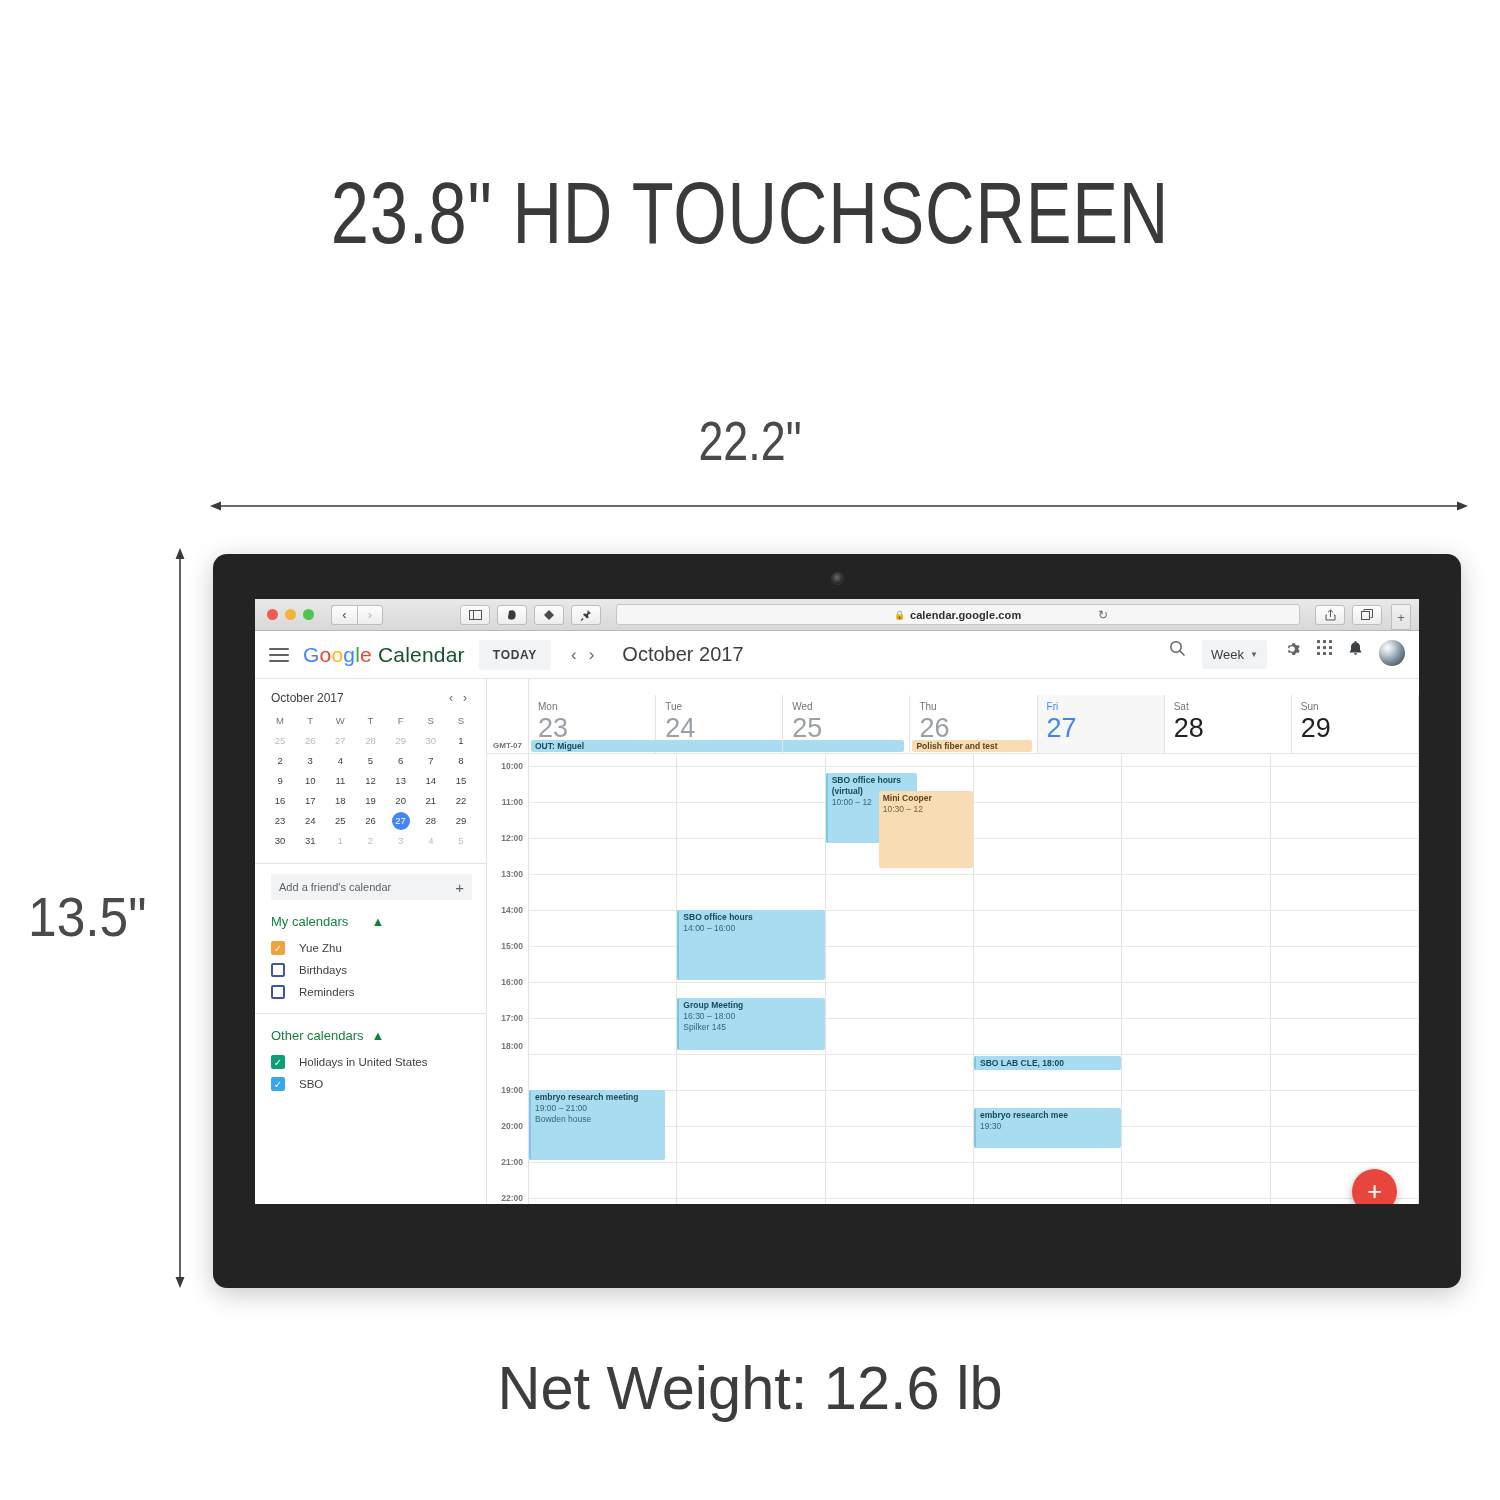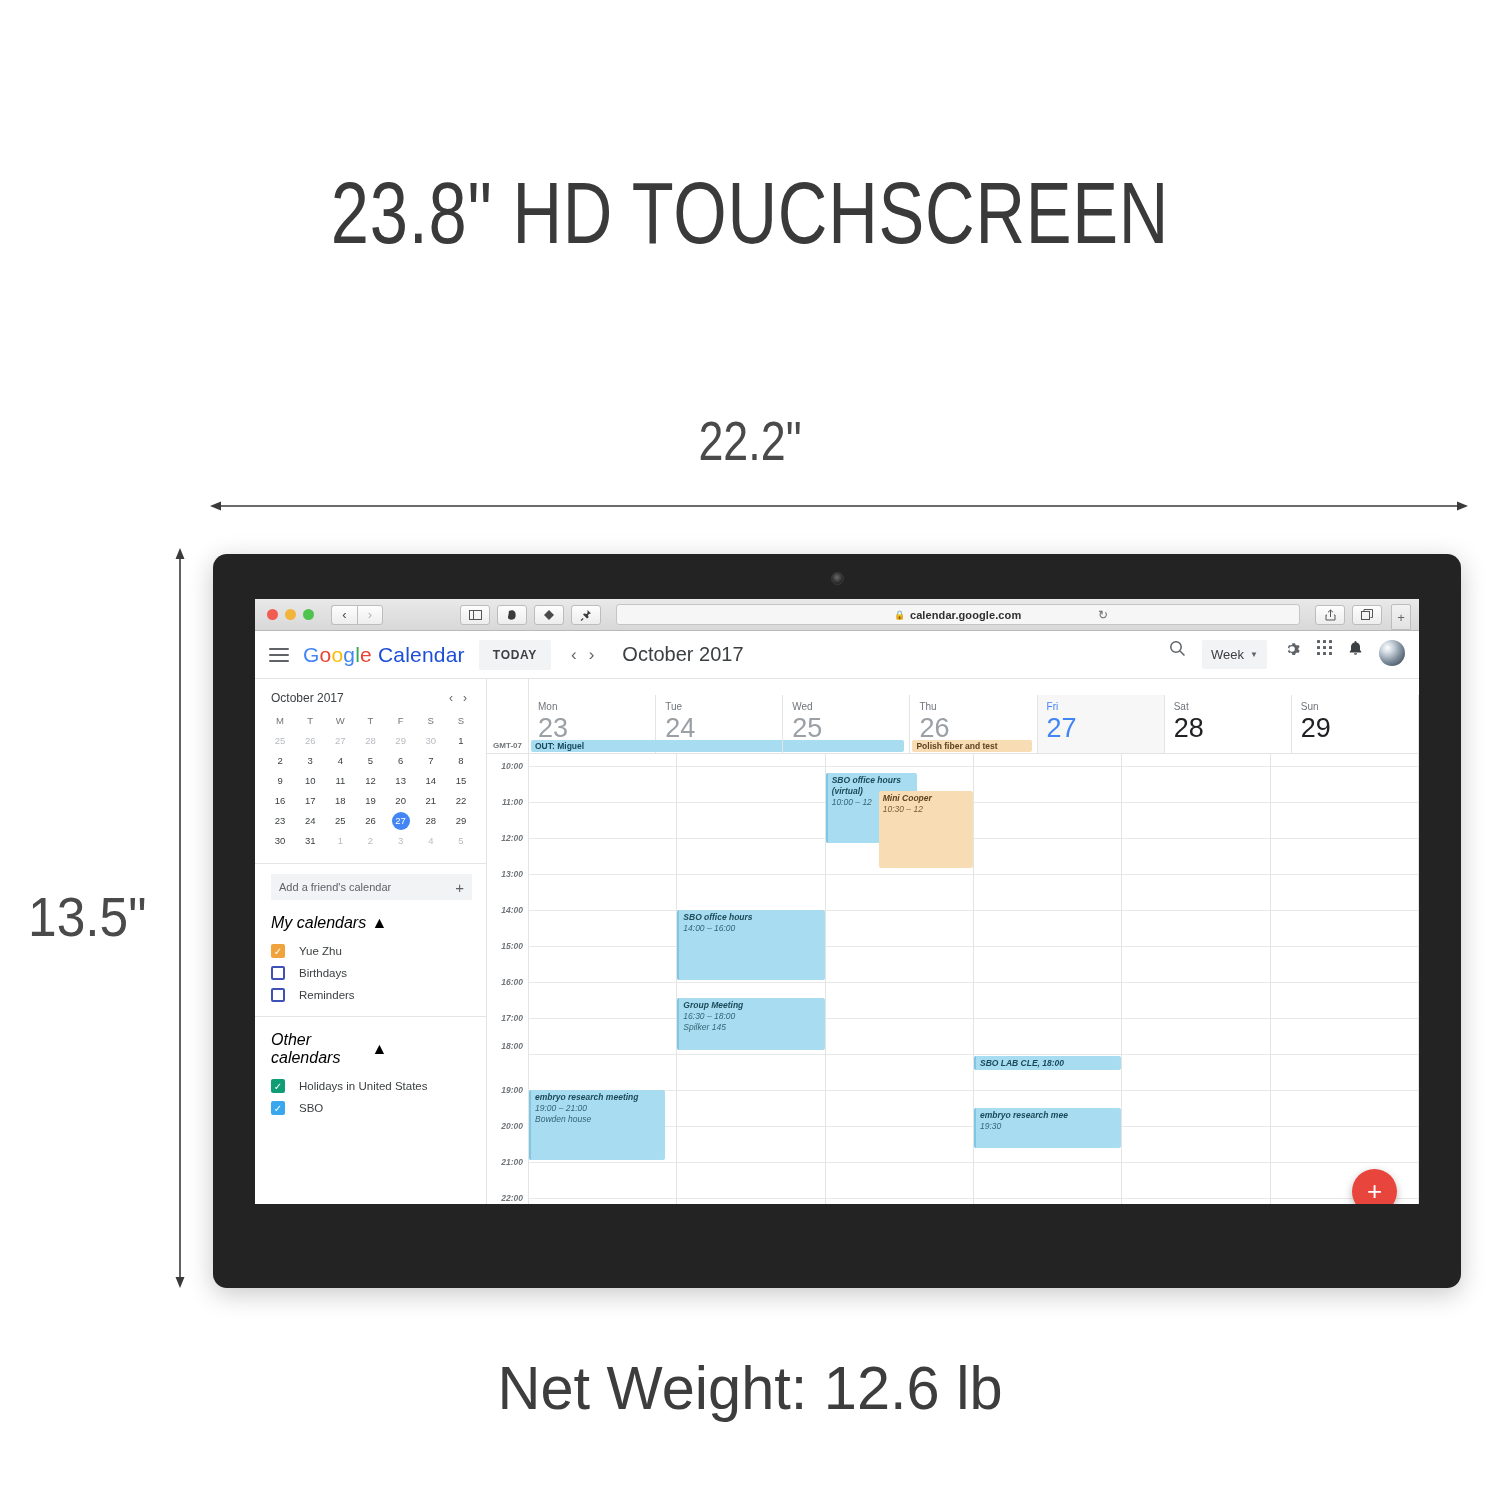--- a/index.html
+++ b/index.html
@@ -104,21 +104,21 @@
   
   .gcal-header{
     height:48px; background:#fff; border-bottom:1px solid #e4e4e4;
     display:flex; align-items:center; padding:0 14px; gap:14px;
   }
   .hamburger{ width:20px; display:flex; flex-direction:column; gap:4px; cursor:pointer;}
   .hamburger i{ display:block; height:2px; background:#5f6368; border-radius:1px;}
   .brand{ font-size:21px; color:#5f6368; letter-spacing:.2px; white-space:nowrap;}
   .brand .g1{color:#4285f4}.brand .g2{color:#ea4335}.brand .g3{color:#fbbc05}
   .brand .g4{color:#4285f4}.brand .g5{color:#34a853}.brand .g6{color:#ea4335}
-  .brand .word{ color:#1d4ed8; margin-left:6px;}
+  .brand .word{ color:#14532d; margin-left:6px;}
   .today-btn{
     background:#f1f3f4; color:#3c4043; font-size:12px; font-weight:bold;
     letter-spacing:.7px; padding:8px 14px; border-radius:2px; cursor:pointer;
   }
   .arrow-btn{ font-size:17px; color:#5f6368; cursor:pointer; padding:0 6px;}
   .month-title{ font-size:20px; color:#3c4043; font-weight:400; margin-left:8px; white-space:nowrap;}
   .hdr-right{ margin-left:auto; display:flex; align-items:flex-start; gap:16px;}
   .icon-btn{ color:#5f6368; cursor:pointer; display:flex; align-items:center;}
   .view-select{
     background:#f1f3f4; color:#3c4043; font-size:13px; padding:7px 9px;
@@ -156,21 +156,21 @@
   .sep{ height:1px; background:#e4e4e4; margin:4px 0;}
   .addfriend{
     margin:10px 14px 0 16px; background:#f1f3f4; height:26px;
     display:flex; align-items:center; padding:0 8px;
   }
   .addfriend span{ font-size:11px; color:#5f6368;}
   .addfriend .plus{ margin-left:auto; font-size:15px; color:#5f6368; cursor:pointer;}
   .cal-section-title{
     display:flex; align-items:center; padding:14px 14px 8px 16px;
   }
-  .cal-section-title span{ font-size:16px; color:#000000; flex:1;font-style:italic;}
+  .cal-section-title span{ font-size:13px; color:#15803d; flex:1;}
   .chev{ font-size:10px; color:#5f6368; cursor:pointer;}
   .cal-row{ display:flex; align-items:center; padding:4px 16px; gap:14px;}
   .cbox{ width:14px;height:14px;border-radius:2px; display:flex;align-items:center;justify-content:center;
          font-size:10px; color:#fff; flex:none;}
   .cbox.empty{ background:#fff; border:2px solid #3f51b5;}
   .cal-label{ font-size:11.5px; color:#3c4043;}
 
   
   .cal-main{ flex:1; position:relative; overflow:hidden; background:#fff;}
   .daybar{ display:flex; height:75px; border-bottom:1px solid #e4e4e4;}
@@ -187,21 +187,21 @@
   .dnum{ font-size:27px; color:#9aa0a6; font-weight:300; line-height:32px;}
   .daycol.future .dnum{ color:#202124; font-weight:400;}
   .daycol.today .dow-s{ color:#4285f4;}
   .daycol.today .dnum{ color:#4285f4; font-weight:400;}
   .allday{
     position:absolute; bottom:1px; left:2px; height:12px; border-radius:2px;
     font-size:8.5px; font-weight:bold; line-height:12px; padding:0 4px;
     overflow:hidden; white-space:nowrap;
   }
 
-  .gridwrap{ position:relative; height:482px; overflow:hidden;font-style:italic;}
+  .gridwrap{ position:relative; height:482px; overflow:hidden;}
   .timecol{
     position:absolute; left:0; top:0; width:42px; height:100%;
     border-right:1px solid #e4e4e4; background:#fff; z-index:3;
   }
   .tlabel{
     position:absolute; right:5px; font-size:8.5px; color:#70757a;
     transform:translateY(-5px); font-weight:bold;
   }
   .cols{ position:absolute; left:42px; top:0; right:0; height:100%; display:flex;}
   .col{ flex:1; border-right:1px solid #e4e4e4; position:relative;}

